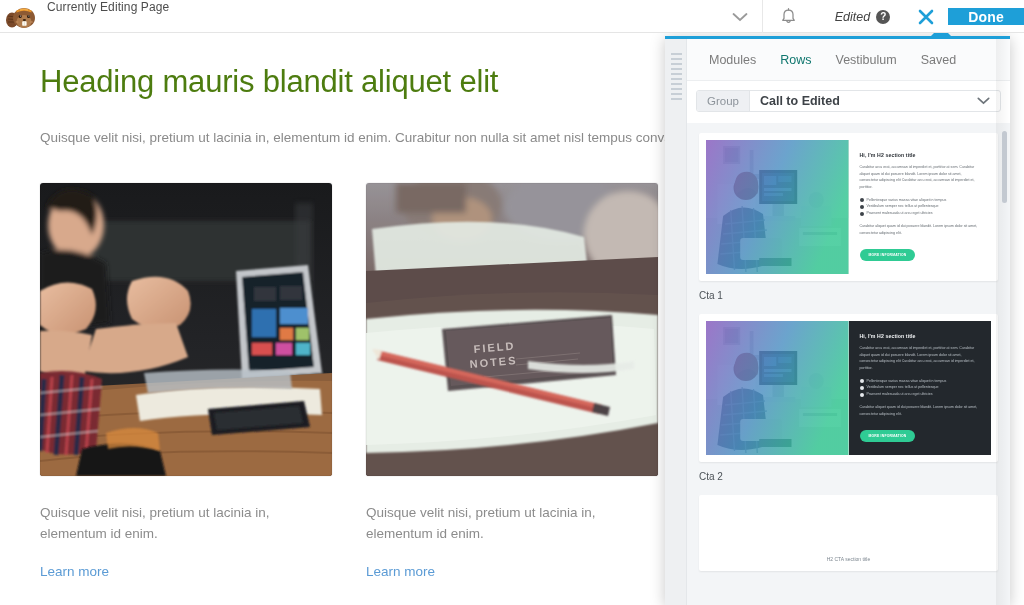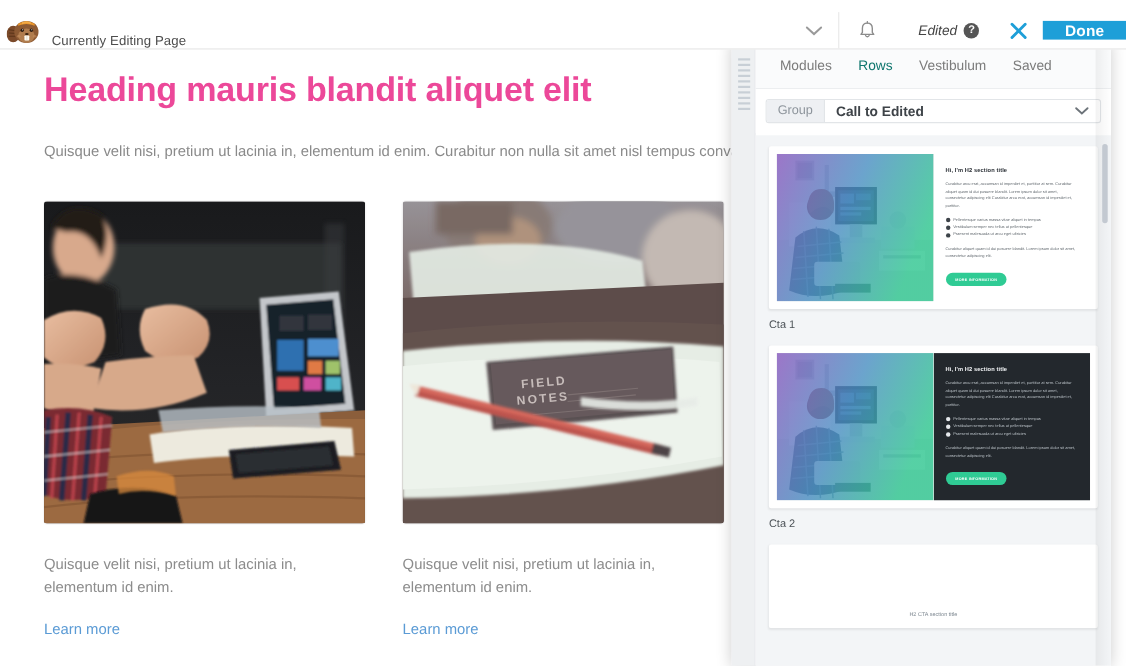--- a/index.html
+++ b/index.html
@@ -5,25 +5,25 @@
   * { box-sizing: border-box; margin: 0; padding: 0; }
   html, body {
     width: 1024px; height: 605px;
     overflow: hidden;
     font-family: "Liberation Sans", sans-serif;
     background: #ffffff;
   }
 
   
   .admin-bar {
-    position: absolute; top: 12px; left: 0;
+    position: absolute; top: 0; left: 0;
     width: 1024px; height: 33px;
     background: #ffffff;
     border-bottom: 1px solid #e5e5e5;
-    display: flex; align-items: flex-end;
+    display: flex; align-items: flex-start;
     z-index: 40;
   }
   .bb-logo-wrap {
     width: 45px; height: 33px;
     display: flex; align-items: center; justify-content: center;
   }
   .beaver { width: 34px; height: 26px; display: block; }
   .editing-label {
     font-size: 12px; color: #4d4d4d;
     padding-left: 2px; letter-spacing: .1px;
@@ -73,22 +73,22 @@
   
   .page {
     position: absolute;
     top: 33px; left: 0;
     width: 1024px; height: 572px;
     background: #ffffff;
     overflow: hidden;
   }
   .page-inner { padding: 30px 40px 0 40px; }
   .page-heading {
-    font-size: 31px; font-weight: bold;
-    color: #ec4899; letter-spacing: -.2px;
+    font-size: 31px; font-weight: normal;
+    color: #4d7c0f; letter-spacing: -.2px;
     line-height: 1.2;
   }
   .page-intro {
     margin-top: 27px;
     font-size: 13.5px; color: #8a8a8a;
     line-height: 1.6;
     white-space: nowrap; overflow: hidden;
   }
 
   .cards {

